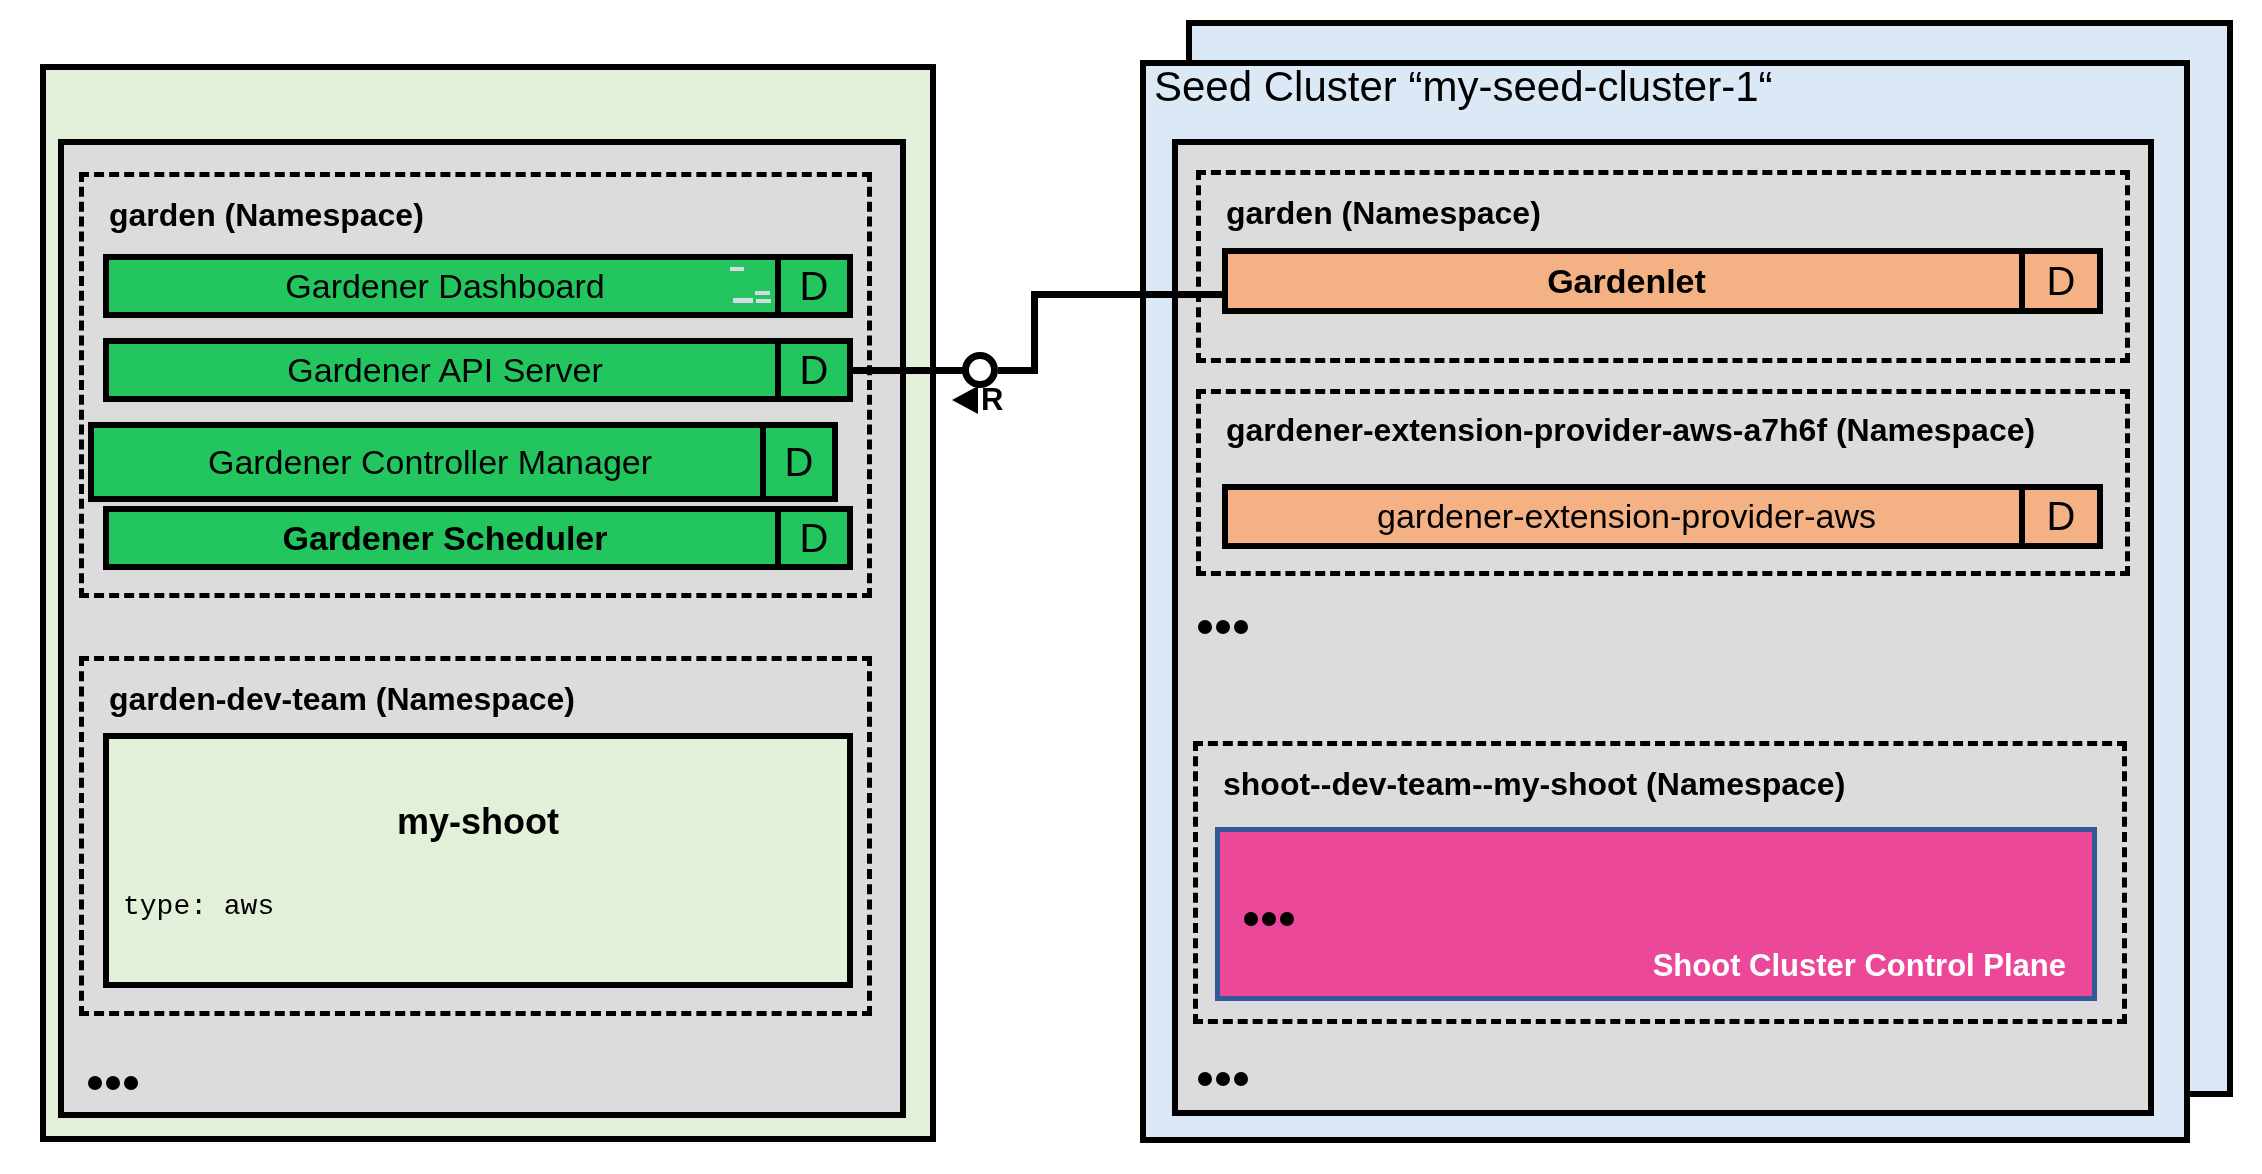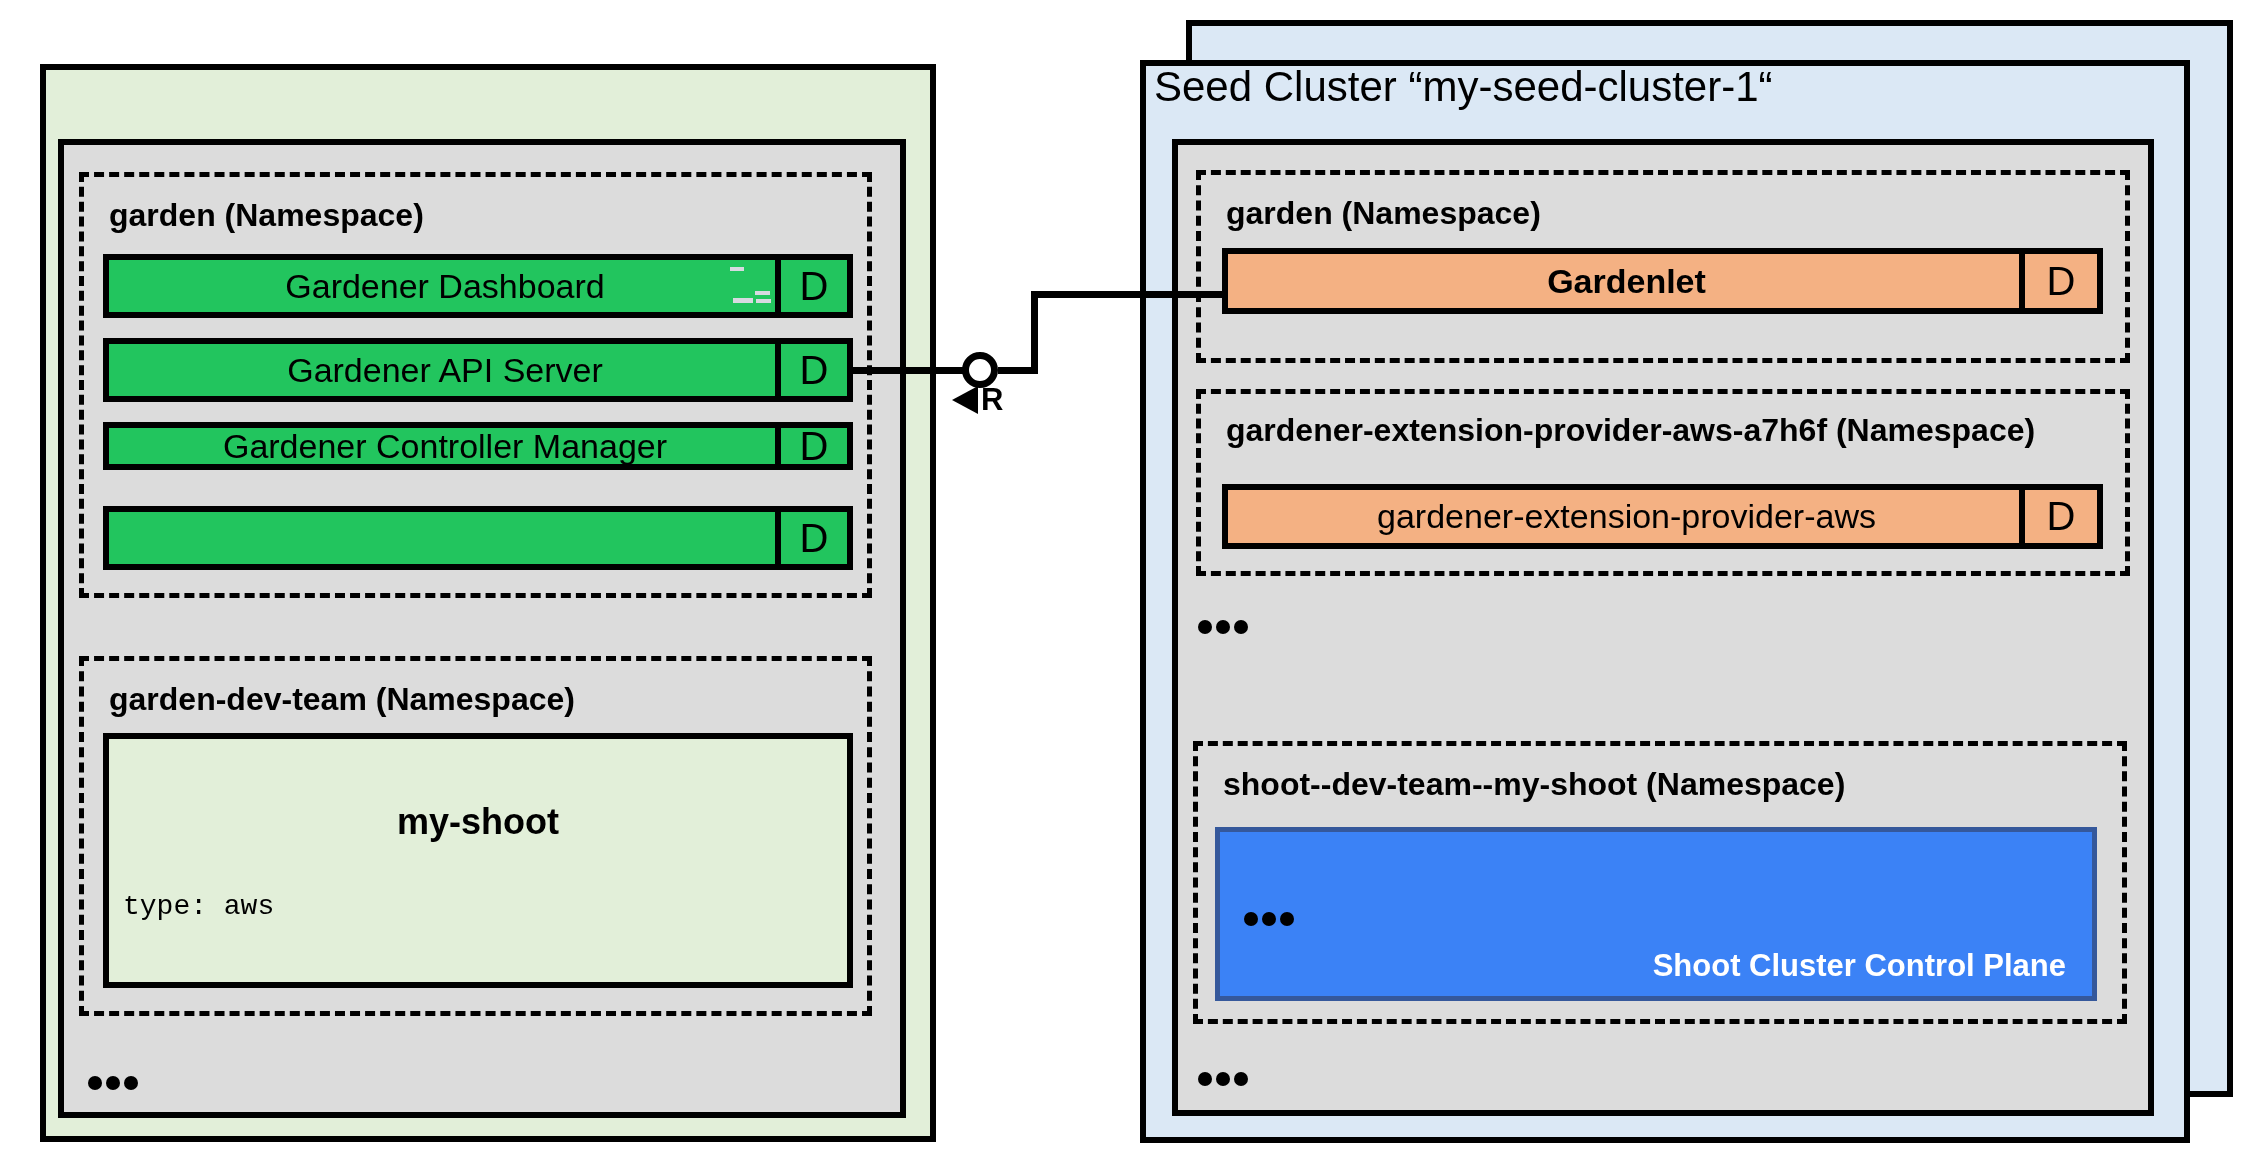--- a/index.html
+++ b/index.html
@@ -28,21 +28,21 @@
 
   
   .shoot-box{background:#e2efd9;border:6px solid #000;}
   .mono{font-family:"Liberation Mono","DejaVu Sans Mono",monospace;}
   .shoot-kind{position:absolute;left:0;right:0;top:16px;text-align:center;font-size:36px;}
   .shoot-name{position:absolute;left:0;right:0;top:62px;text-align:center;font-size:36px;font-weight:bold;}
   .shoot-line1{position:absolute;left:14px;top:152px;font-size:28px;}
   .shoot-line2{position:absolute;left:14px;top:200px;font-size:36px;}
 
   
-  .control-plane{background:#3b82f6;border:5px solid #35589b;}
+  .control-plane{background:#ec4899;border:5px solid #35589b;}
   .cp-label{position:absolute;right:26px;bottom:12px;color:#fff;font-weight:bold;font-size:31px;white-space:nowrap;}
 
   
   .dots{display:flex;gap:4px;align-items:center;}
   .dots i{display:block;width:14px;height:14px;border-radius:50%;background:#000;}
 
   
   .wire{background:#000;}
   .socket{width:36px;height:36px;border:7px solid #000;border-radius:50%;background:#fff;}
   .tri-left{width:0;height:0;border-top:14px solid transparent;border-bottom:14px solid transparent;border-right:26px solid #000;}
@@ -112,25 +112,26 @@
   </div>
 
   <div class="abs row row-green" style="left:103px;top:254px;width:750px;height:64px;">
     <div class="row-label" style="right:66px;">Gardener Dashboard</div>
     <div class="row-badge" style="width:66px;">D</div>
   </div>
   <div class="abs row row-green" style="left:103px;top:338px;width:750px;height:64px;">
     <div class="row-label" style="right:66px;">Gardener API Server</div>
     <div class="row-badge" style="width:66px;">D</div>
   </div>
-  <div class="abs row row-green" style="left:103px;top:422px;width:750px;height:48px;">
+  <div class="abs row row-green" style="left:88px;top:422px;width:750px;height:80px;">
     <div class="row-label" style="right:66px;">Gardener Controller Manager</div>
     <div class="row-badge" style="width:66px;">D</div>
   </div>
   <div class="abs row row-green" style="left:103px;top:506px;width:750px;height:64px;">
+    <div class="row-label" style="right:66px;font-weight:bold;">Gardener Scheduler</div>
     <div class="row-badge" style="width:66px;">D</div>
   </div>
 
   <div class="abs ghost" style="left:730px;top:267px;width:14px;height:4px;"></div>
   <div class="abs ghost" style="left:733px;top:298px;width:20px;height:5px;"></div>
   <div class="abs ghost" style="left:755px;top:291px;width:15px;height:4px;"></div>
   <div class="abs ghost" style="left:756px;top:299px;width:15px;height:4px;"></div>
 
   <div class="abs ns-dashed" style="left:79px;top:656px;width:793px;height:360px;">
     <div class="ns-label">garden-dev-team (Namespace)</div>

